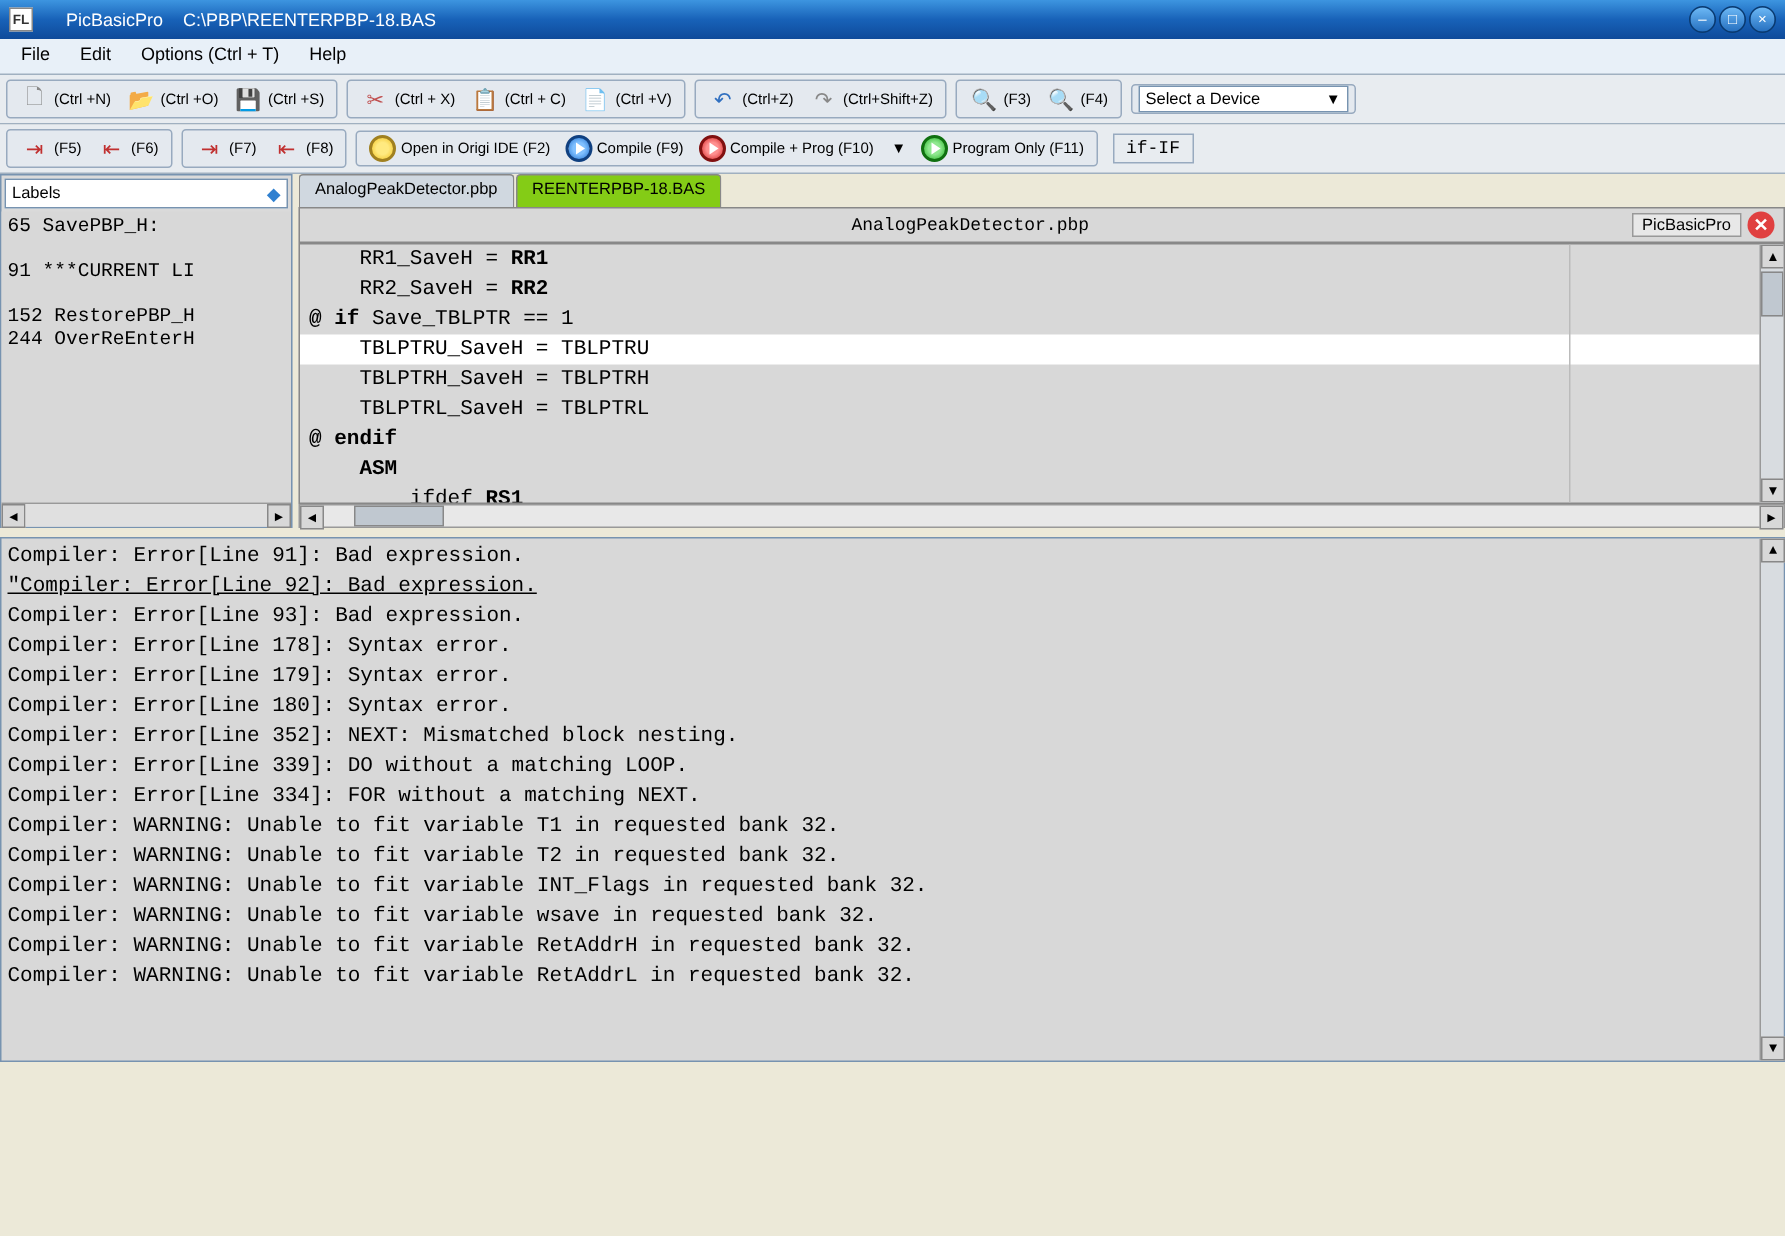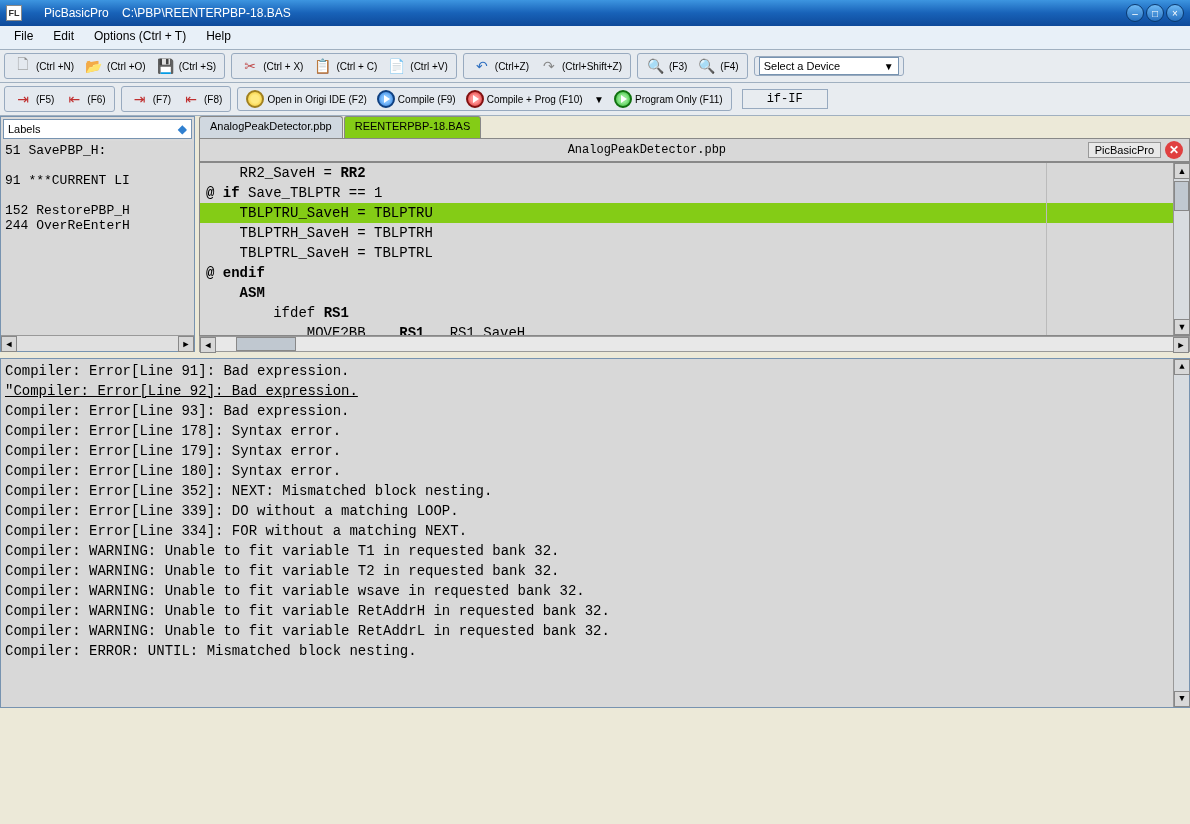--- a/index.html
+++ b/index.html
@@ -10,21 +10,21 @@
 .titlebar-controls { margin-left: auto; display: flex; gap: 2px; }
 .tb-btn { width: 18px; height: 18px; border-radius: 50%; background: linear-gradient(to bottom, #6cb8f5, #2670c0); border: 1px solid #0a3a70; display: flex; align-items: center; justify-content: center; font-size: 10px; color: #fff; cursor: pointer; }
 .menubar { background: #e8f0f8; height: 24px; display: flex; align-items: flex-start; padding: 0 4px; border-bottom: 1px solid #a0b0c0; }
 .menubar-item { padding: 3px 10px; cursor: pointer; font-size: 12px; }
 .toolbar-row { background: #e8ecf0; padding: 3px 4px; display: flex; align-items: center; gap: 2px; border-bottom: 1px solid #a0b0c0; flex-wrap: nowrap; }
 .tb-group { display: flex; align-items: center; gap: 2px; padding: 0 4px; border: 1px solid #98aabf; background: #e4e9ef; border-radius: 3px; margin-right: 4px; }
 .tb-button { display: flex; align-items: center; gap: 3px; padding: 2px 4px; cursor: pointer; font-size: 10px; }
 .tb-icon { width: 20px; height: 20px; display: inline-flex; align-items: center; justify-content: center; font-size: 14px; }
 .device-select { display: flex; align-items: center; border: 1px solid #7793b0; background: #fff; padding: 2px 4px; min-width: 140px; font-size: 11px; }
 .device-arrow { margin-left: auto; font-size: 10px; }
-.if-box { border: 1px solid #98aabf; background: #e8ecf0; padding: 2px 24px; font-size: 12px; font-family: 'Courier New', monospace; margin-left: 4px; }
+.if-box { border: 1px solid #98aabf; background: #e8ecf0; padding: 2px 8px; font-size: 12px; font-family: 'Courier New', monospace; margin-left: 4px; }
 .main-area { display: flex; height: 236px; }
 .left-panel { width: 195px; background: #dadada; border: 1px solid #7793b0; display: flex; flex-direction: column; }
 .labels-header { display: flex; align-items: center; background: #fff; border: 1px solid #7793b0; margin: 2px; padding: 2px 4px; }
 .labels-arrow { margin-left: auto; color: #3080d0; font-size: 12px; }
 .labels-list { flex: 1; background: #d8d8d8; font-family: 'Courier New', monospace; font-size: 13px; padding: 2px 4px; overflow: hidden; }
 .labels-list div { white-space: pre; }
 .left-scrollbar { height: 16px; background: #e8e8e8; border-top: 1px solid #999; display: flex; }
 .sb-btn { width: 16px; height: 16px; background: #d8d8d8; border: 1px solid #888; display: flex; align-items: center; justify-content: center; font-size: 9px; cursor: pointer; }
 .sb-track { flex: 1; background: #e0e0e0; }
 .editor-panel { flex: 1; display: flex; flex-direction: column; margin-left: 4px; }
@@ -33,21 +33,21 @@
 .tab.active { background: #84cc16; }
 .file-header { display: flex; align-items: center; background: #d8d8d8; border: 1px solid #888; padding: 2px 6px; font-size: 12px; }
 .file-name { flex: 1; text-align: center; font-family: 'Courier New', monospace; }
 .lang-badge { padding: 1px 6px; background: #e8e8e8; border: 1px solid #999; font-size: 11px; }
 .close-btn { width: 18px; height: 18px; border-radius: 50%; background: #e04040; color: #fff; display: flex; align-items: center; justify-content: center; margin-left: 4px; font-weight: bold; cursor: pointer; font-size: 12px; }
 .code-area { flex: 1; display: flex; background: #d8d8d8; border: 1px solid #888; overflow: hidden; position: relative; }
 .gutter { width: 46px; background: #d8d8d8; font-family: 'Courier New', monospace; font-size: 13px; text-align: right; padding-right: 6px; color: #000; border-right: 1px solid #aaa; }
 .gutter div { height: 20px; line-height: 20px; }
 .code-text { flex: 1; font-family: 'Courier New', monospace; font-size: 14px; line-height: 20px; }
 .code-line { height: 20px; padding-left: 6px; white-space: pre; }
-.code-line.highlight { background: #84cc16; }
+.code-line.highlight { background: #ffffff; }
 .bold { font-weight: bold; }
 .code-vscroll { width: 16px; background: #d8dce0; border-left: 1px solid #999; display: flex; flex-direction: column; }
 .code-vscroll .sb-btn { height: 16px; width: 16px; }
 .vthumb { height: 30px; background: #c0c8d0; border: 1px solid #888; margin-top: 2px; }
 .code-hscroll { height: 16px; background: #e8e8e8; border: 1px solid #999; display: flex; margin-top: 0; }
 .hthumb { width: 60px; background: #c0c8d0; border: 1px solid #888; margin-left: 20px; }
 .right-margin { position: absolute; left: calc(46px + 800px); top: 0; bottom: 0; width: 1px; background: #bbb; }
 .output-panel { height: 350px; background: #d8d8d8; border: 1px solid #7793b0; margin-top: 6px; display: flex; font-family: 'Courier New', monospace; font-size: 14px; line-height: 20px; gap: 16px; }
 .output-text { flex: 1; padding: 2px 4px; overflow: hidden; }
 .output-line.underline { text-decoration: underline; }
@@ -184,21 +184,21 @@
   <div class="if-box">if-IF</div>
 </div>
 
 <div class="main-area">
   <div class="left-panel">
     <div class="labels-header">
       <span>Labels</span>
       <span class="labels-arrow">◆</span>
     </div>
     <div class="labels-list" id="labels-list">
-        <div>51 SavePBP_H:</div>
+        <div>65 SavePBP_H:</div>
         <div>&nbsp;</div>
         <div>91 ***CURRENT LI</div>
         <div>&nbsp;</div>
         <div>152 RestorePBP_H</div>
         <div>244 OverReEnterH</div>
       </div>
     <div class="left-scrollbar">
       <div class="sb-btn">◄</div>
       <div class="sb-track"></div>
       <div class="sb-btn">►</div>
@@ -210,20 +210,21 @@
         <div class="tab">AnalogPeakDetector.pbp</div>
         <div class="tab active">REENTERPBP-18.BAS</div>
       </div>
     <div class="file-header">
       <span class="file-name">AnalogPeakDetector.pbp</span>
       <span class="lang-badge">PicBasicPro</span>
       <span class="close-btn">✕</span>
     </div>
     <div class="code-area">
       <div class="code-text" id="code-text">
+          <div class="code-line"><span>    RR1_SaveH = </span><span class="bold">RR1</span><span></span></div>
           <div class="code-line"><span>    RR2_SaveH = </span><span class="bold">RR2</span><span></span></div>
           <div class="code-line"><span></span><span class="bold">@ if</span><span> Save_TBLPTR == 1</span></div>
           <div class="code-line highlight"><span>    TBLPTRU_SaveH = TBLPTRU</span><span></span></div>
           <div class="code-line"><span>    TBLPTRH_SaveH = TBLPTRH</span><span></span></div>
           <div class="code-line"><span>    TBLPTRL_SaveH = TBLPTRL</span><span></span></div>
           <div class="code-line"><span></span><span class="bold">@ endif</span><span></span></div>
           <div class="code-line"><span>    </span><span class="bold">ASM</span><span></span></div>
           <div class="code-line"><span>        ifdef </span><span class="bold">RS1</span><span></span></div>
           <div class="code-line"><span>            MOVE?BB    </span><span class="bold">RS1</span><span>, _RS1_SaveH</span></div>
           <div class="code-line"><span>        </span><span class="bold">endif</span><span></span></div>
@@ -253,23 +254,23 @@
       <div class="output-line underline">"Compiler: Error[Line 92]: Bad expression.</div>
       <div class="output-line">Compiler: Error[Line 93]: Bad expression.</div>
       <div class="output-line">Compiler: Error[Line 178]: Syntax error.</div>
       <div class="output-line">Compiler: Error[Line 179]: Syntax error.</div>
       <div class="output-line">Compiler: Error[Line 180]: Syntax error.</div>
       <div class="output-line">Compiler: Error[Line 352]: NEXT: Mismatched block nesting.</div>
       <div class="output-line">Compiler: Error[Line 339]: DO without a matching LOOP.</div>
       <div class="output-line">Compiler: Error[Line 334]: FOR without a matching NEXT.</div>
       <div class="output-line">Compiler: WARNING: Unable to fit variable T1  in requested bank 32.</div>
       <div class="output-line">Compiler: WARNING: Unable to fit variable T2  in requested bank 32.</div>
+      <div class="output-line">Compiler: WARNING: Unable to fit variable INT_Flags in requested bank 32.</div>
       <div class="output-line">Compiler: WARNING: Unable to fit variable wsave in requested bank 32.</div>
       <div class="output-line">Compiler: WARNING: Unable to fit variable RetAddrH in requested bank 32.</div>
       <div class="output-line">Compiler: WARNING: Unable to fit variable RetAddrL in requested bank 32.</div>
-      <div class="output-line">Compiler: ERROR: UNTIL: Mismatched block nesting.</div>
     </div>
   <div class="output-vscroll">
     <div class="sb-btn">▲</div>
     <div style="flex:1"></div>
     <div class="sb-btn">▼</div>
   </div>
 </div>
 
 </body></html>

